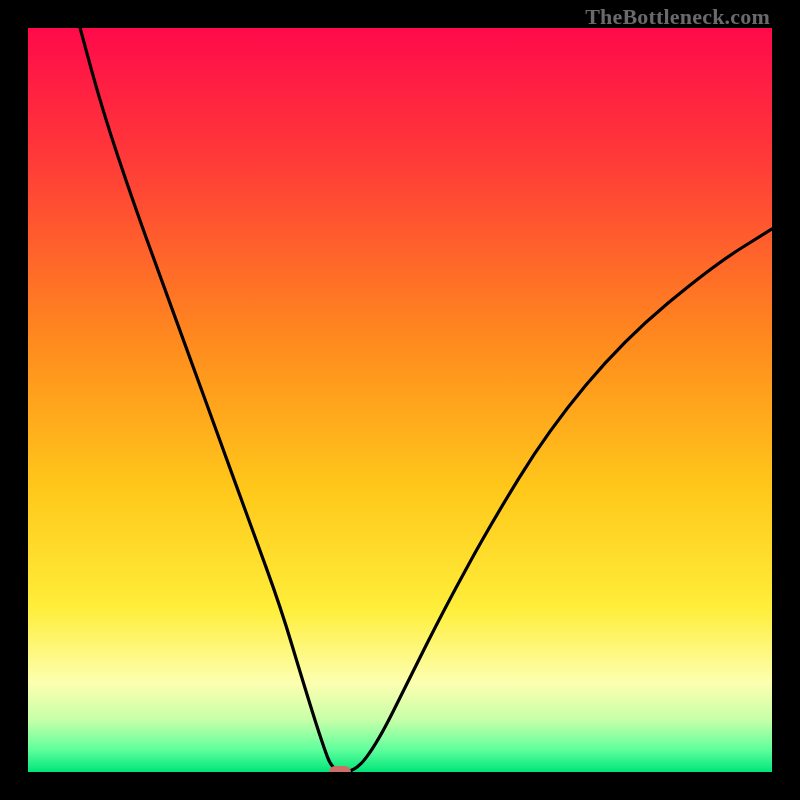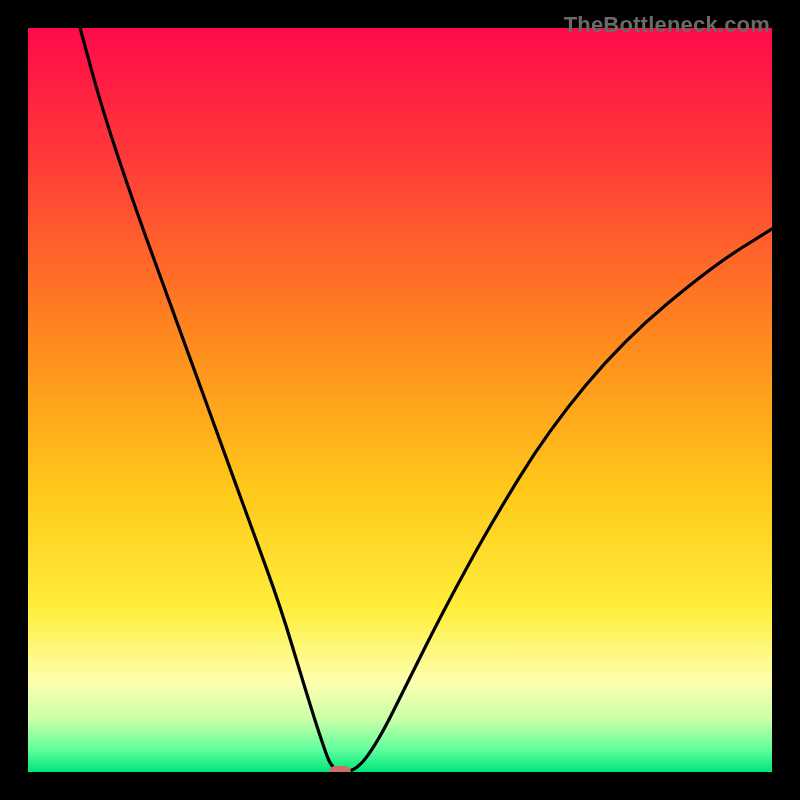--- a/index.html
+++ b/index.html
@@ -28,23 +28,23 @@
   }
   .grad {
     position: absolute;
     left: 0;
     top: 0;
     width: 100%;
     height: 100%;
   }
   .watermark {
     position: absolute;
-    top: 12px;
+    top: 4px;
     right: 30px;
-    font-family: Liberation Sans, sans-serif;
+    font-family: Liberation Serif, serif;
     font-size: 22px;
     font-weight: bold;
     color: #6a6a6a;
     letter-spacing: 0.2px;
     margin-left: 8px;
   }
   svg.curve {
     position: absolute;
     left: 0;
     top: 0;

